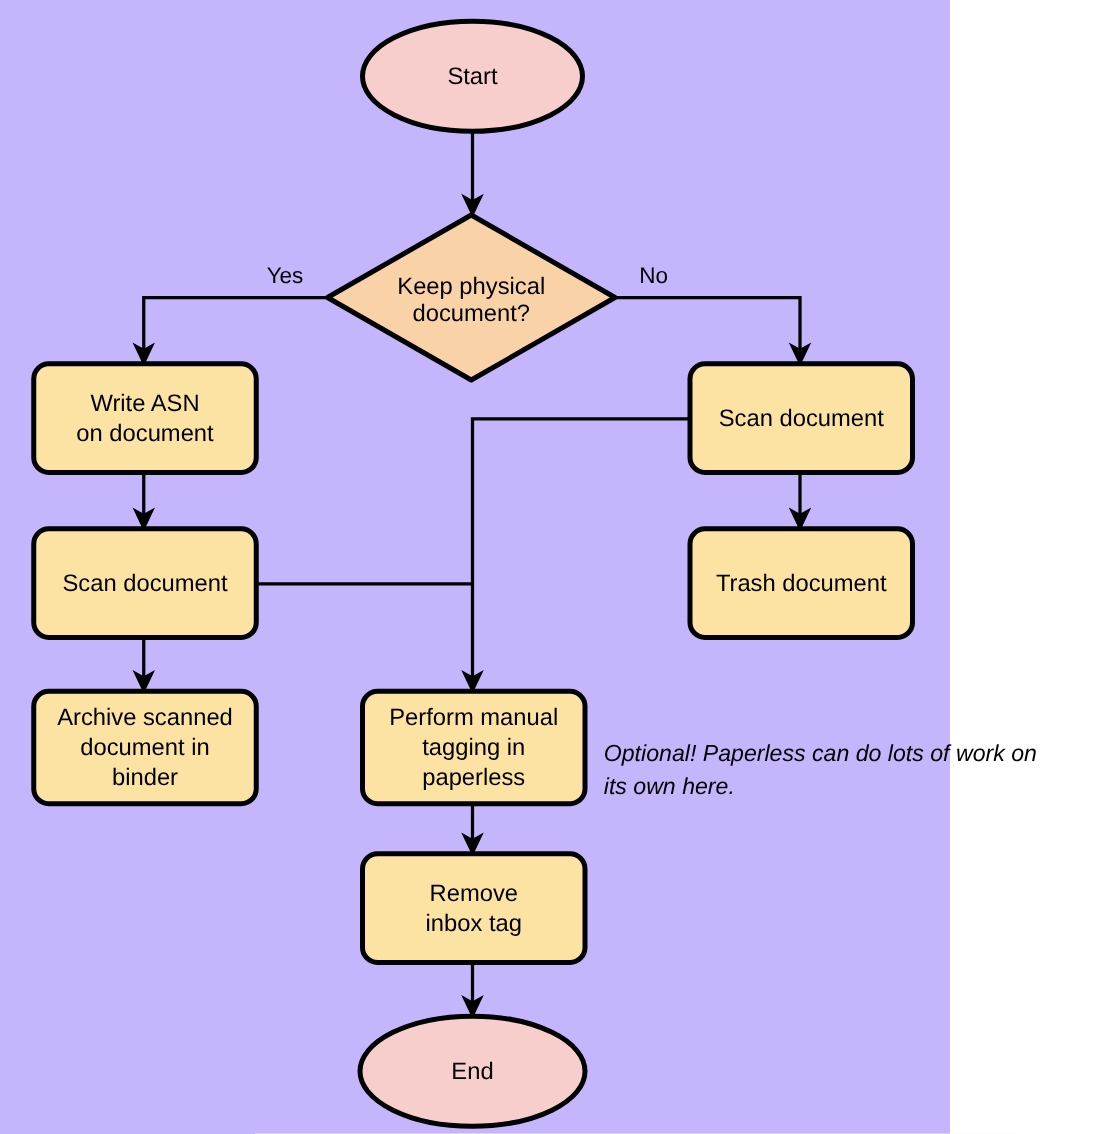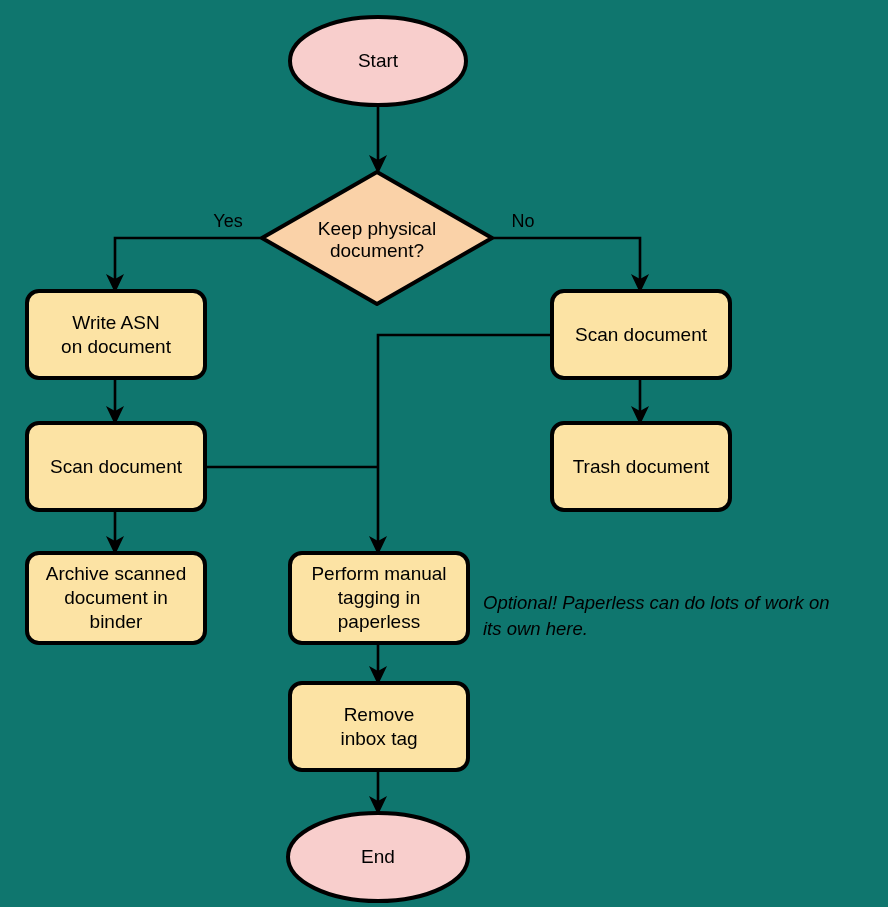--- a/index.html
+++ b/index.html
@@ -8,23 +8,23 @@
     background: #ffffff;
   }
   body {
     width: 888px;
     height: 907px;
     font-family: "Liberation Sans", sans-serif;
     overflow: hidden;
   }
   #flow-root {
     position: relative;
-    width: 888px;
+    width: 760px;
     height: 907px;
-    background: #0f766e;
+    background: #c4b5fd;
   }
   svg.layer {
     position: absolute;
     left: 0;
     top: 0;
     width: 888px;
     height: 907px;
   }
   .node-text {
     font-family: "Liberation Sans", sans-serif;

